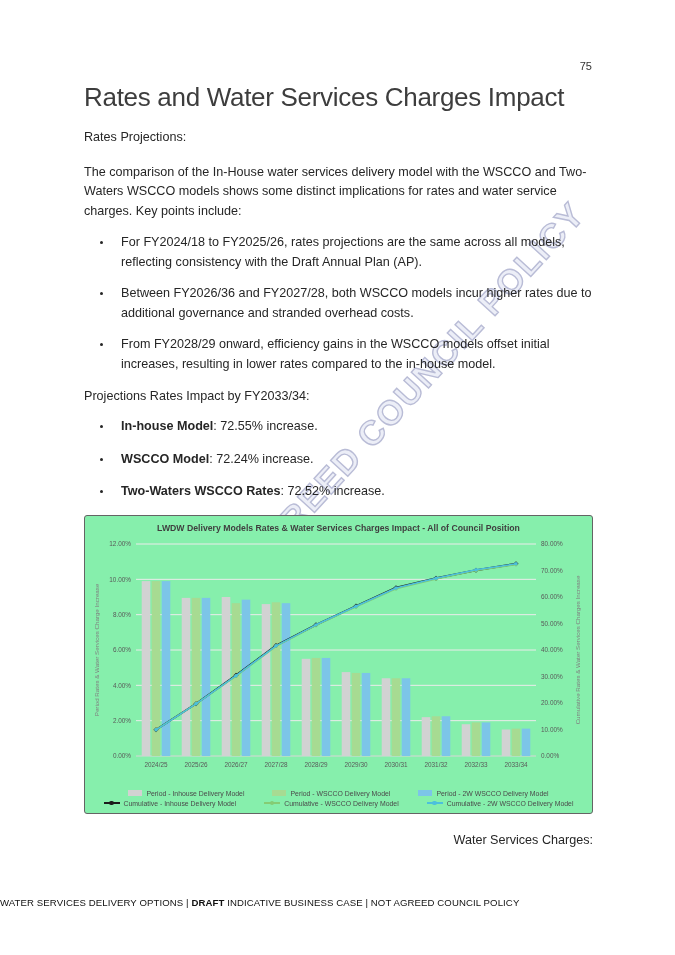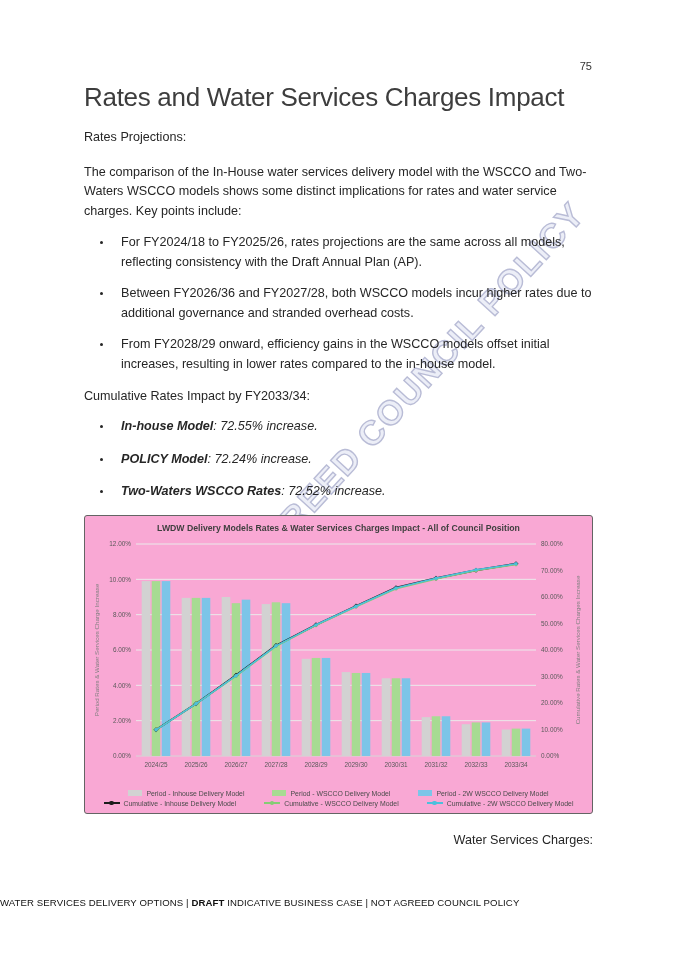--- a/index.html
+++ b/index.html
@@ -34,26 +34,26 @@
     color:#3d3d3d; letter-spacing:-0.3px;
   }
 
   .body-text { font-size:12.6px; line-height:1.58; color:#262626; }
   .intro { margin-top:15px; }
   .section-label { margin-top:12px; }
 
   ul.bullets { margin-top:11px; padding-left:29px; list-style:disc; }
   ul.bullets li { padding-left:8px; margin-bottom:11px; font-size:12.6px; line-height:1.58; }
   ul.bullets li::marker { font-size:10px; }
-  ul.bullets.tight li { margin-bottom:12.5px;font-style:italic; }
+  ul.bullets.tight li { margin-bottom:12.5px; }
 
   .chart-box {
     margin-top:10px;
     border:1.5px solid #646464; border-radius:3px;
-    background:#f9a8d4; padding:7px 5px 4px;
+    background:#86efac; padding:7px 5px 4px;
     position:relative; z-index:2;
   }
   .chart-title {
     text-align:center; font-size:8.7px; font-weight:700; color:#3f3f3f;
     margin-bottom:1px;
   }
   .legend { display:flex; justify-content:center; gap:28px; margin-top:2px; }
   .legend + .legend { margin-top:3px; margin-bottom:2px; }
   .legend-item { display:flex; align-items:center; gap:4px; font-size:6.9px; color:#4a4a4a; }
   .swatch { width:14px; height:6.5px; display:inline-block; }
@@ -85,25 +85,25 @@
     <p class="body-text section-label">Rates Projections:</p>
 
     <p class="body-text intro">The comparison of the In-House water services delivery model with the WSCCO and Two-Waters WSCCO models shows some distinct implications for rates and water service charges. Key points include:</p>
 
     <ul class="bullets">
         <li>For FY2024/18 to FY2025/26, rates projections are the same across all models, reflecting consistency with the Draft Annual Plan (AP).</li>
         <li>Between FY2026/36 and FY2027/28, both WSCCO models incur higher rates due to additional governance and stranded overhead costs.</li>
         <li>From FY2028/29 onward, efficiency gains in the WSCCO models offset initial increases, resulting in lower rates compared to the in-house model.</li>
       </ul>
 
-    <p class="body-text section-label">Cumulative Rates Impact by FY2033/34:</p>
+    <p class="body-text section-label">Projections Rates Impact by FY2033/34:</p>
 
     <ul class="bullets tight">
         <li><strong>In-house Model</strong>: 72.55% increase.</li>
-        <li><strong>POLICY Model</strong>: 72.24% increase.</li>
+        <li><strong>WSCCO Model</strong>: 72.24% increase.</li>
         <li><strong>Two-Waters WSCCO Rates</strong>: 72.52% increase.</li>
       </ul>
 
     <div class="chart-box">
       <div class="chart-title">LWDW Delivery Models Rates &amp; Water Services Charges Impact - All of Council Position</div>
       <svg id="chart-svg" viewBox="0 0 496 250" width="496" height="250">
           <line x1="46" x2="446" y1="222" y2="222" stroke="#d7d7d7" stroke-width="1"></line>
           <text x="41" y="224.2" text-anchor="end" font-size="6.4" fill="#595959">0.00%</text>
           <line x1="46" x2="446" y1="186.66666666666669" y2="186.66666666666669" stroke="#ebebeb" stroke-width="1"></line>
           <text x="41" y="188.86666666666667" text-anchor="end" font-size="6.4" fill="#595959">2.00%</text>

